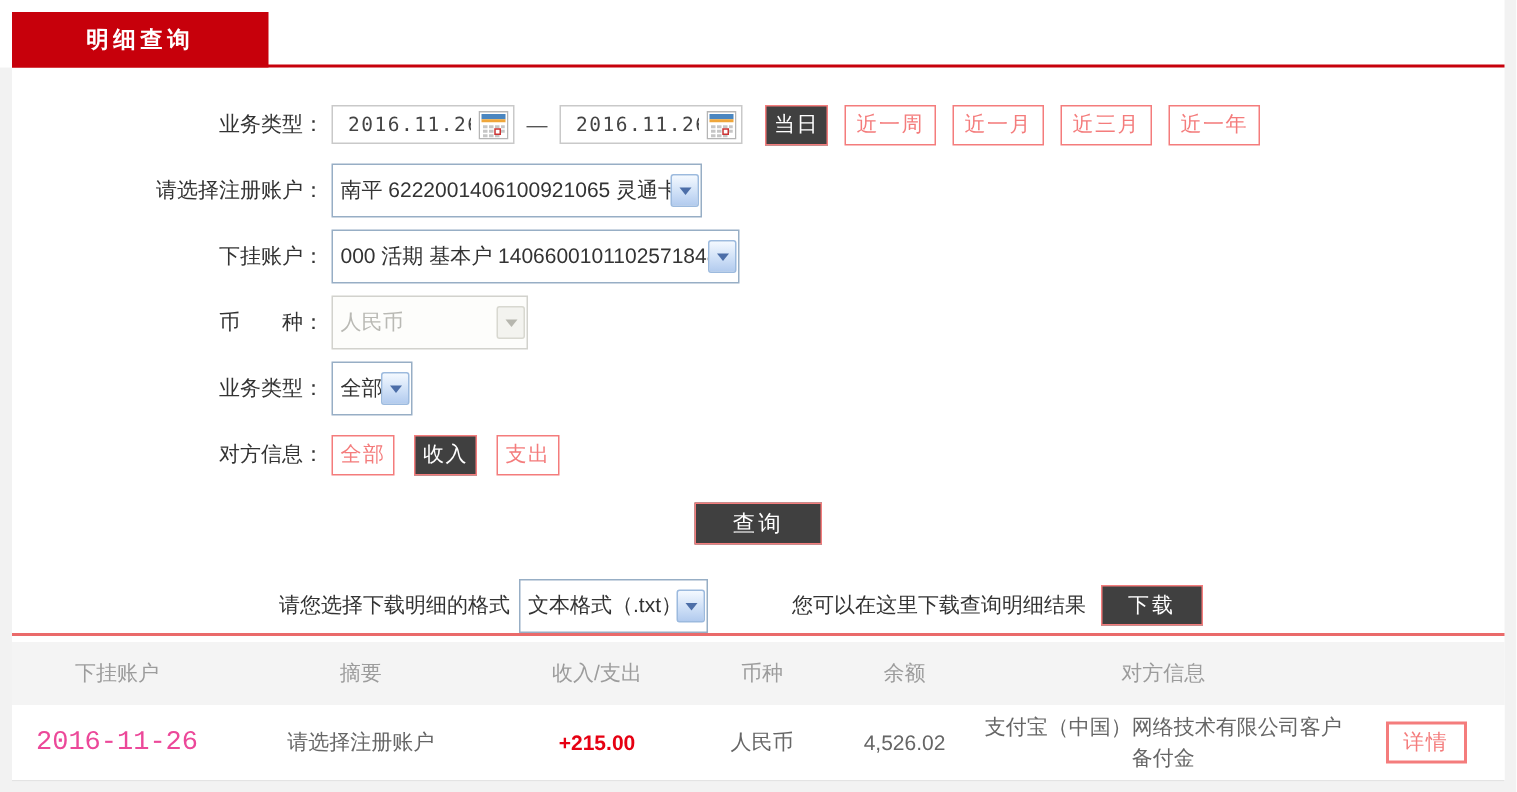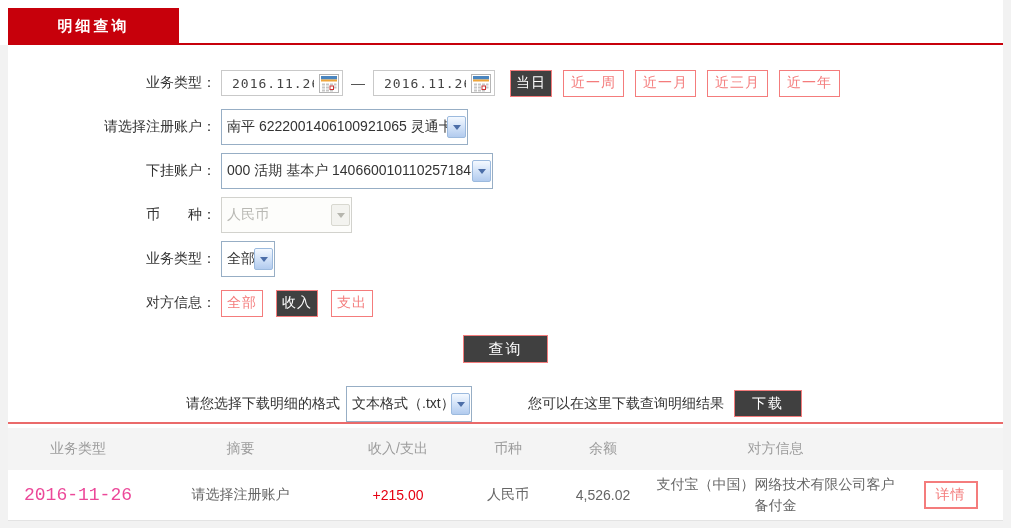--- a/index.html
+++ b/index.html
@@ -63,21 +63,21 @@
 
   .separator { height:2px; background:#ea6a6a; margin-top:5px; }
 
   
   .grid { display:grid; grid-template-columns:140px 185px 130px 90px 100px 245px 1fr; align-items:center; }
   .thead { margin-top:4px; height:42px; background:#f4f4f4; color:#9c9c9c; }
   .thead div { text-align:center; }
   .trow { min-height:45px; background:#fff; border-bottom:1px solid #e3e3e3; color:#666; }
   .trow > div { text-align:center; }
   .cell-date { font-size:18px; color:#ec4899; font-family:Liberation Mono, monospace; }
-  .cell-amount { color:#e60012; }
+  .cell-amount { color:#e60012;font-weight:bold; }
   .cell-party { line-height:21px; padding:4px 2px; }
   .detail-btn { width:54px; height:28px; border-width:2px; margin:0 auto; letter-spacing:1px; }
 </style>
 </head>
 <body>
 
 <div class="page">
 
   <div class="tab-bar">
     <div class="tab">
@@ -203,21 +203,21 @@
         <span class="sel-text">文本格式（.txt）</span>
         <span class="sel-arrow"></span>
       </div>
       <span class="dl-hint">您可以在这里下载查询明细结果</span>
       <div class="btn btn-primary dl-btn">下载</div>
     </div>
 
     <div class="separator"></div>
 
     <div class="grid thead">
-      <div>业务类型</div>
+      <div>下挂账户</div>
       <div>摘要</div>
       <div>收入/支出</div>
       <div>币种</div>
       <div>余额</div>
       <div>对方信息</div>
       <div></div>
     </div>
 
     <div class="grid trow">
       <div class="cell-date">2016-11-26</div>

